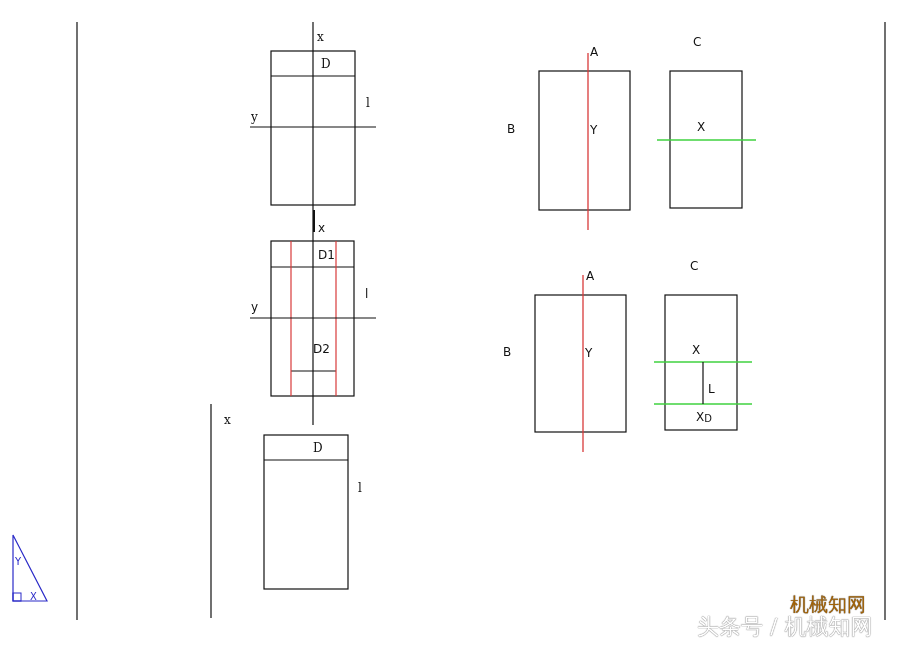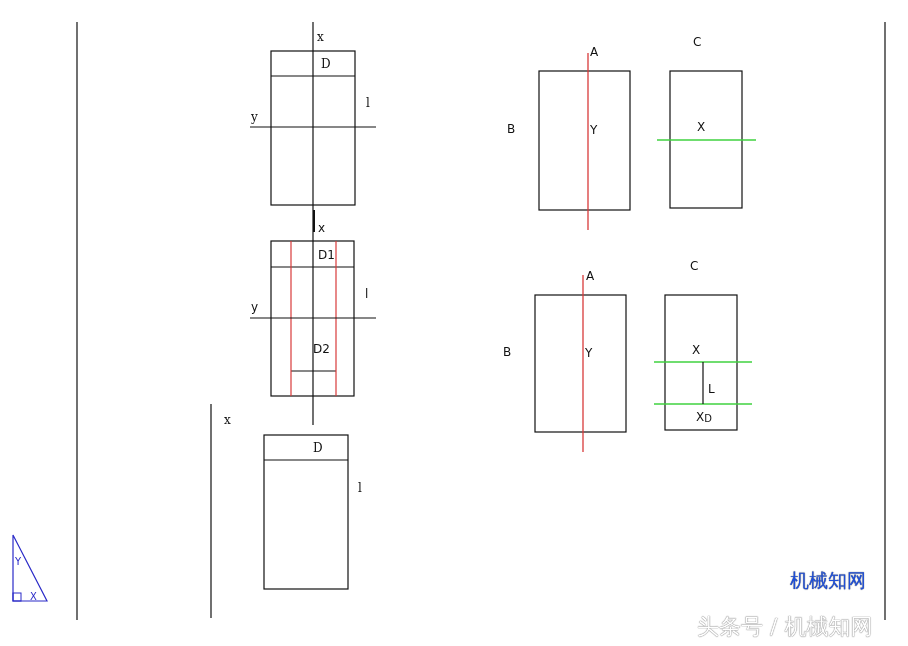--- a/index.html
+++ b/index.html
@@ -3,22 +3,22 @@
   <meta charset="utf-8">
   <style>
     html, body { margin: 0; padding: 0; background: #ffffff; }
     body { width: 908px; height: 646px; position: relative; overflow: hidden; }
     svg#diagram { position: absolute; left: 0; top: 0; }
     .lbl-serif { font-family: "DejaVu Serif", serif; font-size: 12px; fill: #111; }
     .lbl-sans { font-family: "DejaVu Sans", sans-serif; font-size: 12px; fill: #111; }
     .blk { stroke: #111; stroke-width: 1.2; fill: none; }
     .watermark { position: absolute; left: 697px; top: 592px; font-family: "DejaVu Sans", sans-serif;
       font-size: 22px; color: #ffffff; text-shadow: 0 0 1px #777, 0 0 1px #777; letter-spacing: 0px; }
-    .watermark2 { position: absolute; left: 790px; top: 568px; font-family: "DejaVu Sans", sans-serif;
-      font-size: 19px; color: #1d4ed8; text-shadow: 0 0 1px #888, 0 0 1px #888; text-align: right; }
+    .watermark2 { position: absolute; left: 790px; top: 592px; font-family: "DejaVu Sans", sans-serif;
+      font-size: 19px; color: #a16207; text-shadow: 0 0 1px #888, 0 0 1px #888; text-align: right; }
   </style>
 </head>
 <body>
 
 <svg id="diagram" width="908" height="646" viewBox="0 0 908 646" xmlns="http://www.w3.org/2000/svg">
 
   <line x1="77" y1="22" x2="77" y2="620" class="blk"></line>
   <line x1="885" y1="22" x2="885" y2="620" class="blk"></line>
 
   <g>

